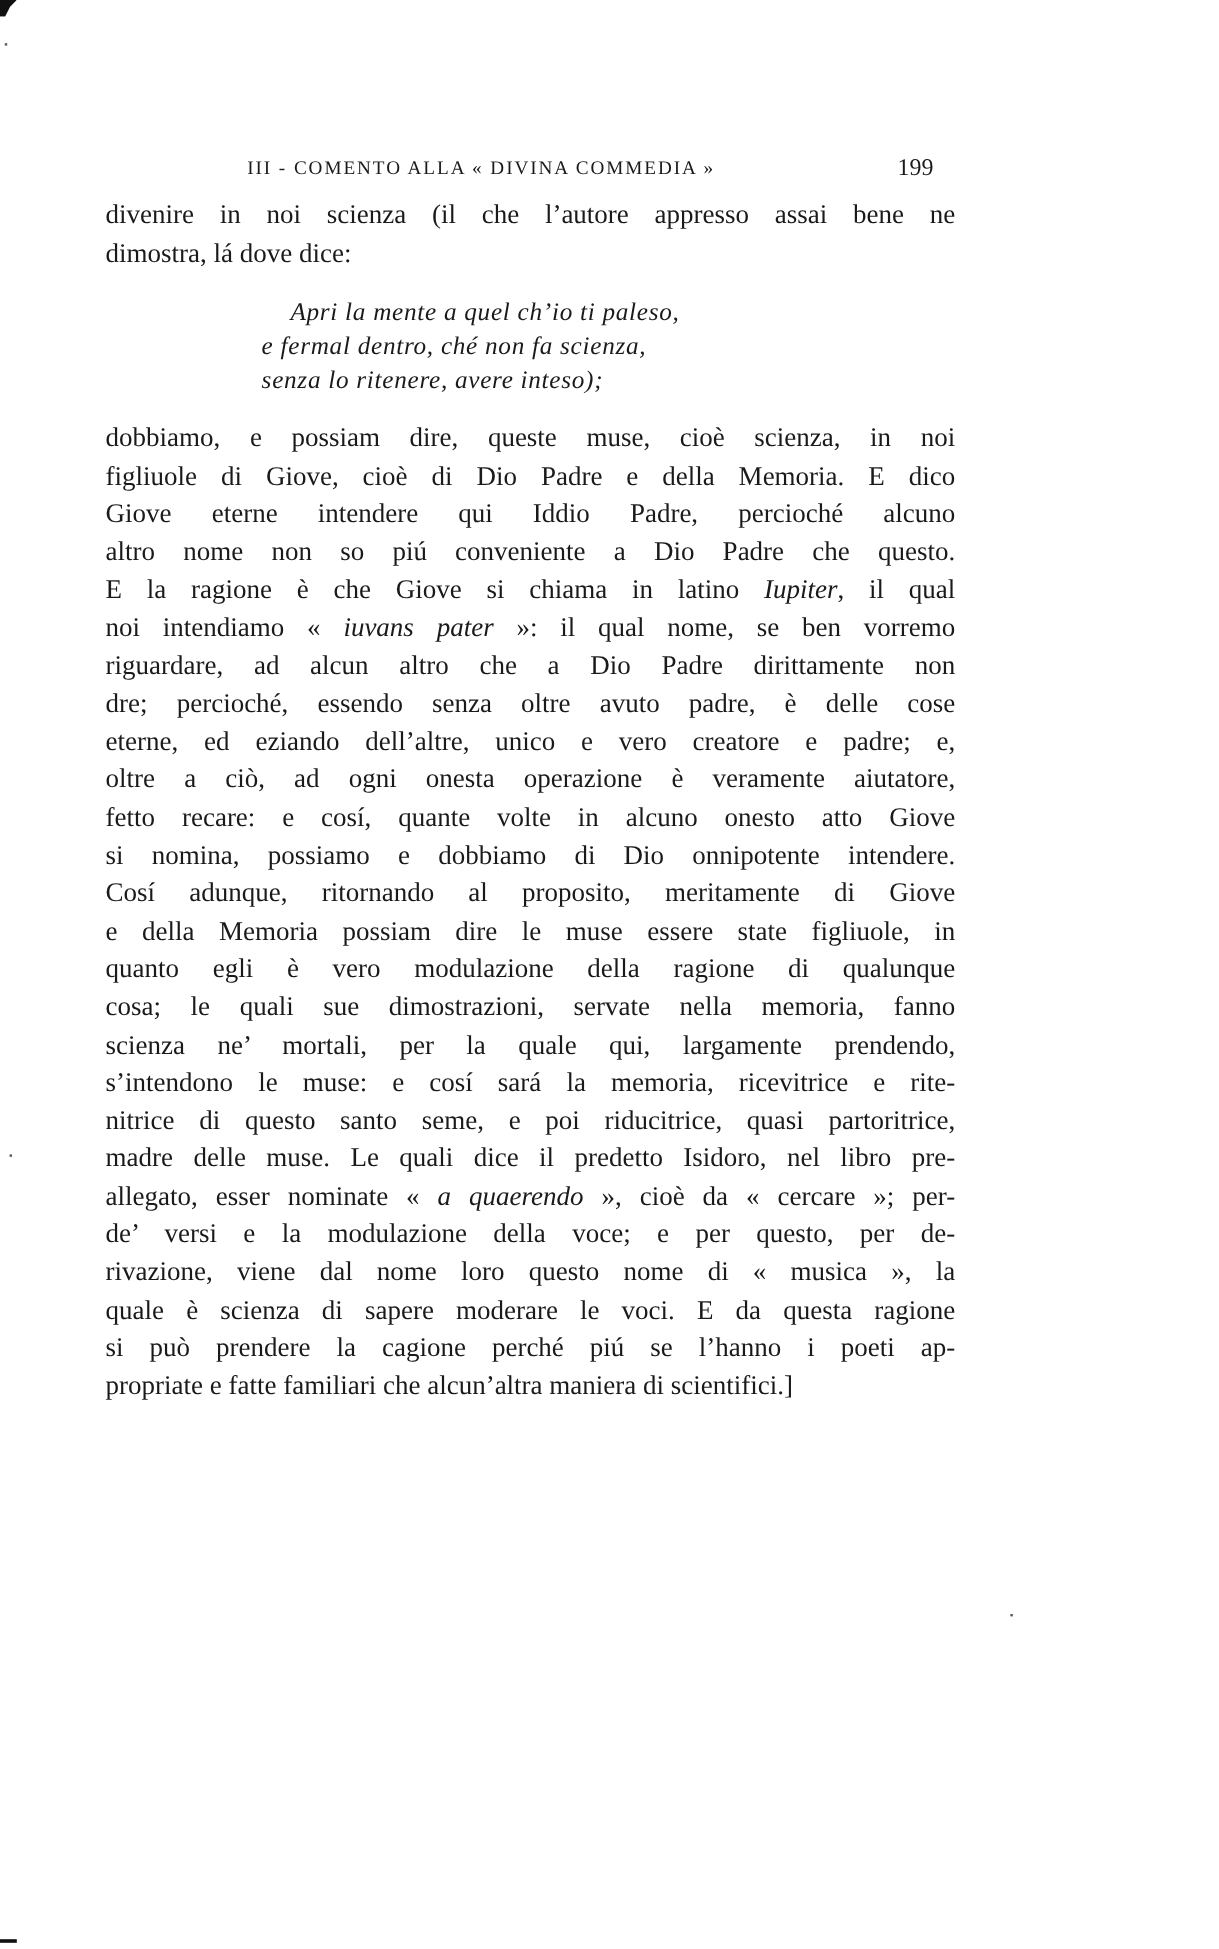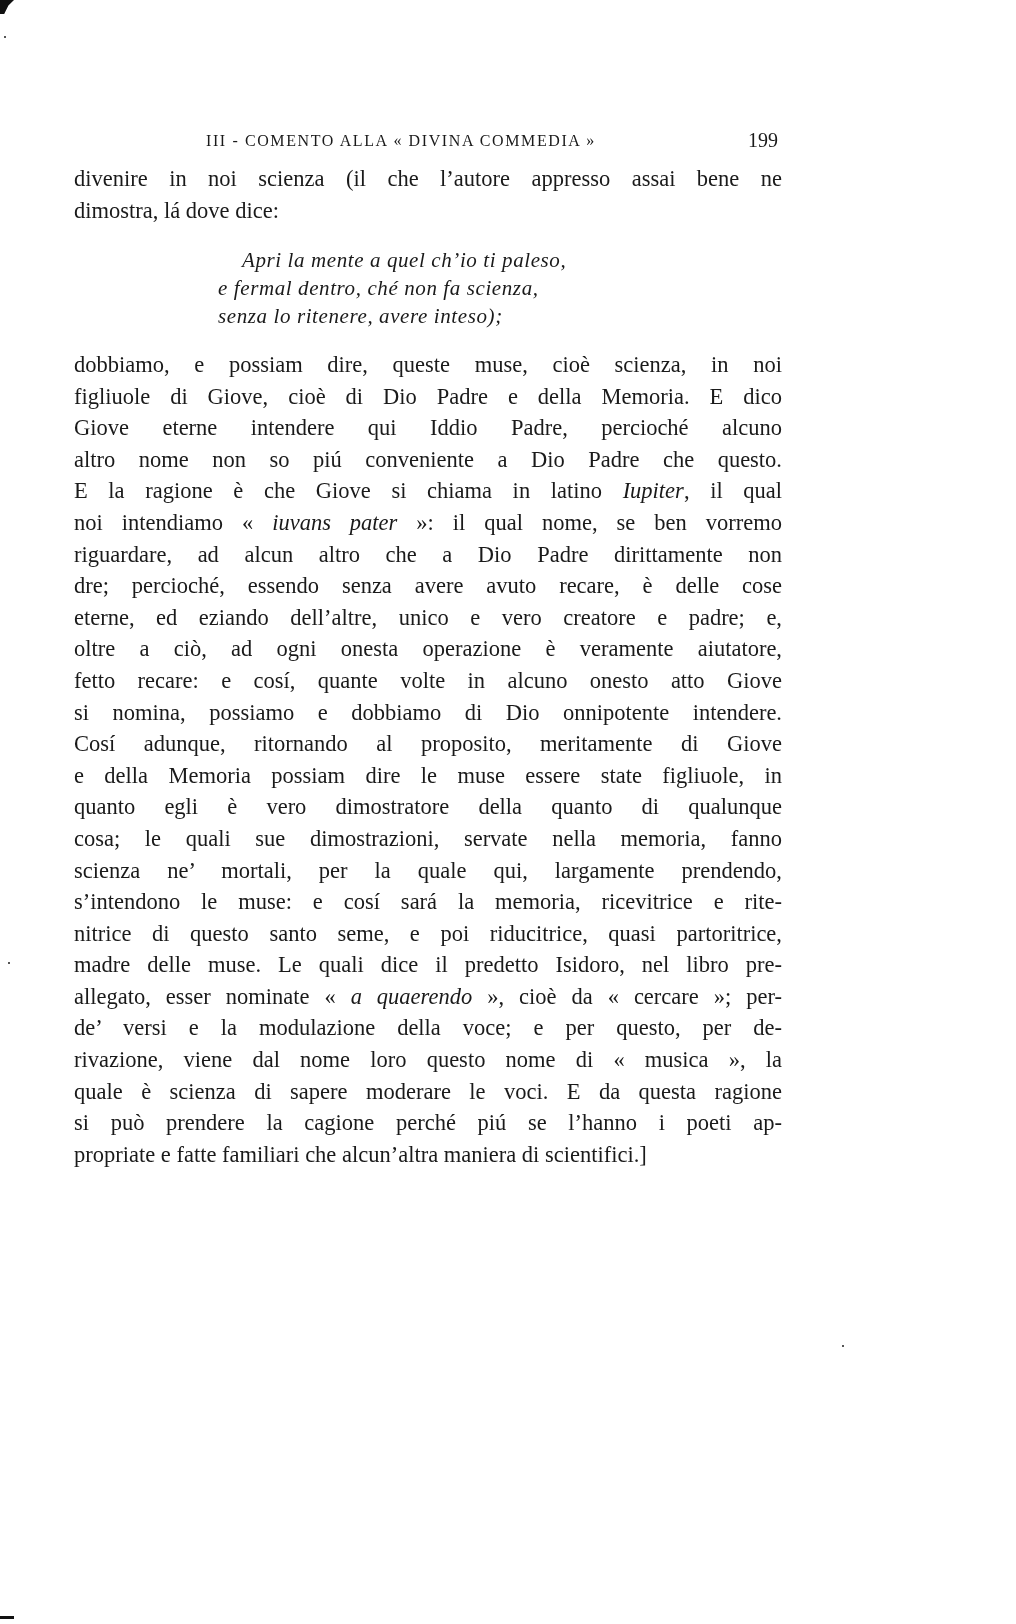--- a/index.html
+++ b/index.html
@@ -6,21 +6,21 @@
   body { width: 1016px; height: 1624px; position: relative; overflow: hidden;
          font-family: "Liberation Serif", "DejaVu Serif", serif; color: #1a1a1a; }
   .corner-mark-tl { position: absolute; left: 0; top: 0; width: 14px; height: 14px;
          background: #111; clip-path: polygon(0 0, 100% 0, 60% 40%, 30% 100%, 0 100%); }
   .corner-mark-bl { position: absolute; left: 0; top: 1616px; width: 14px; height: 3px; background: #111; }
   .dot { position: absolute; width: 2px; height: 2px; background: #555; }
   .running-head { position: absolute; left: 206px; top: 112px; width: 572px; height: 24px;
          font-size: 16px; letter-spacing: 1.6px; margin-top: 20px; }
   .running-head .title { position: absolute; left: 0; top: 0; }
   .running-head .pageno { position: absolute; right: 0; top: -3px; font-size: 20px; letter-spacing: 0; }
-  .text-block { position: absolute; left: 74px; width: 708px; font-size: 22.5px; line-height: 31.6px; }
+  .text-block { position: absolute; left: 88px; width: 708px; font-size: 22.5px; line-height: 31.6px; }
   .para1 { top: 163px; }
   .para2 { top: 349px; }
   .line { display: block; white-space: nowrap; text-align: justify; text-align-last: justify; height: 31.6px; }
   .line.last { text-align-last: left; }
   .verse { position: absolute; left: 218px; top: 246px; font-size: 21px; line-height: 28px; letter-spacing: 0.6px; }
   .verse .vline { display: block; white-space: nowrap; font-style: italic; }
   .verse .vline.indent { padding-left: 24px; }
   em { }
 </style>
 </head>
@@ -49,28 +49,28 @@
 </div>
 
 <div class="text-block para2" id="para2">
     <span class="line">dobbiamo, e possiam dire, queste muse, cioè scienza, in noi</span>
     <span class="line">figliuole di Giove, cioè di Dio Padre e della Memoria. E dico</span>
     <span class="line">Giove eterne intendere qui Iddio Padre, percioché alcuno</span>
     <span class="line">altro nome non so piú conveniente a Dio Padre che questo.</span>
     <span class="line">E la ragione è che Giove si chiama in latino <em>Iupiter</em>, il qual</span>
     <span class="line">noi intendiamo « <em>iuvans pater</em> »: il qual nome, se ben vorremo</span>
     <span class="line">riguardare, ad alcun altro che a Dio Padre dirittamente non</span>
-    <span class="line">dre; percioché, essendo senza avere avuto recare, è delle cose</span>
+    <span class="line">dre; percioché, essendo senza oltre avuto padre, è delle cose</span>
     <span class="line">eterne, ed eziando dell’altre, unico e vero creatore e padre; e,</span>
     <span class="line">oltre a ciò, ad ogni onesta operazione è veramente aiutatore,</span>
     <span class="line">fetto recare: e cosí, quante volte in alcuno onesto atto Giove</span>
     <span class="line">si nomina, possiamo e dobbiamo di Dio onnipotente intendere.</span>
     <span class="line">Cosí adunque, ritornando al proposito, meritamente di Giove</span>
     <span class="line">e della Memoria possiam dire le muse essere state figliuole, in</span>
-    <span class="line">quanto egli è vero dimostratore della quanto di qualunque</span>
+    <span class="line">quanto egli è vero modulazione della ragione di qualunque</span>
     <span class="line">cosa; le quali sue dimostrazioni, servate nella memoria, fanno</span>
     <span class="line">scienza ne’ mortali, per la quale qui, largamente prendendo,</span>
     <span class="line">s’intendono le muse: e cosí sará la memoria, ricevitrice e rite-</span>
     <span class="line">nitrice di questo santo seme, e poi riducitrice, quasi partoritrice,</span>
     <span class="line">madre delle muse. Le quali dice il predetto Isidoro, nel libro pre-</span>
     <span class="line">allegato, esser nominate « <em>a quaerendo</em> », cioè da « cercare »; per-</span>
     <span class="line">de’ versi e la modulazione della voce; e per questo, per de-</span>
     <span class="line">rivazione, viene dal nome loro questo nome di « musica », la</span>
     <span class="line">quale è scienza di sapere moderare le voci. E da questa ragione</span>
     <span class="line">si può prendere la cagione perché piú se l’hanno i poeti ap-</span>

